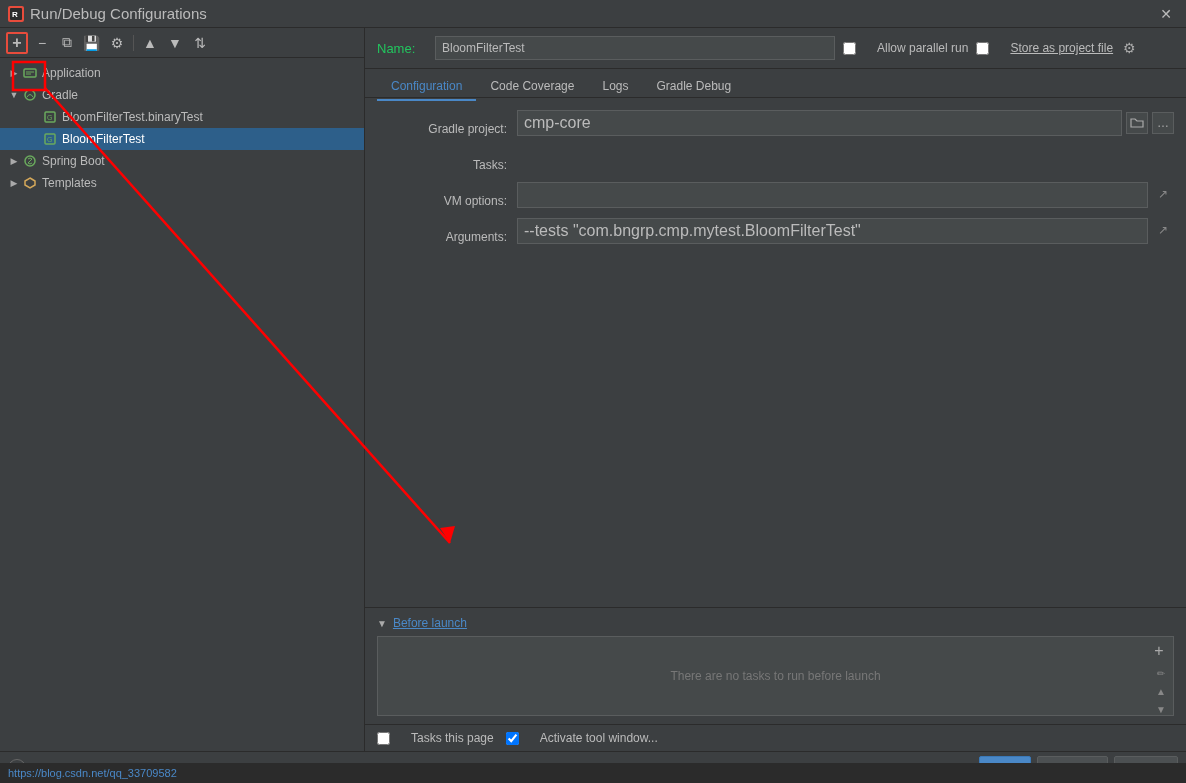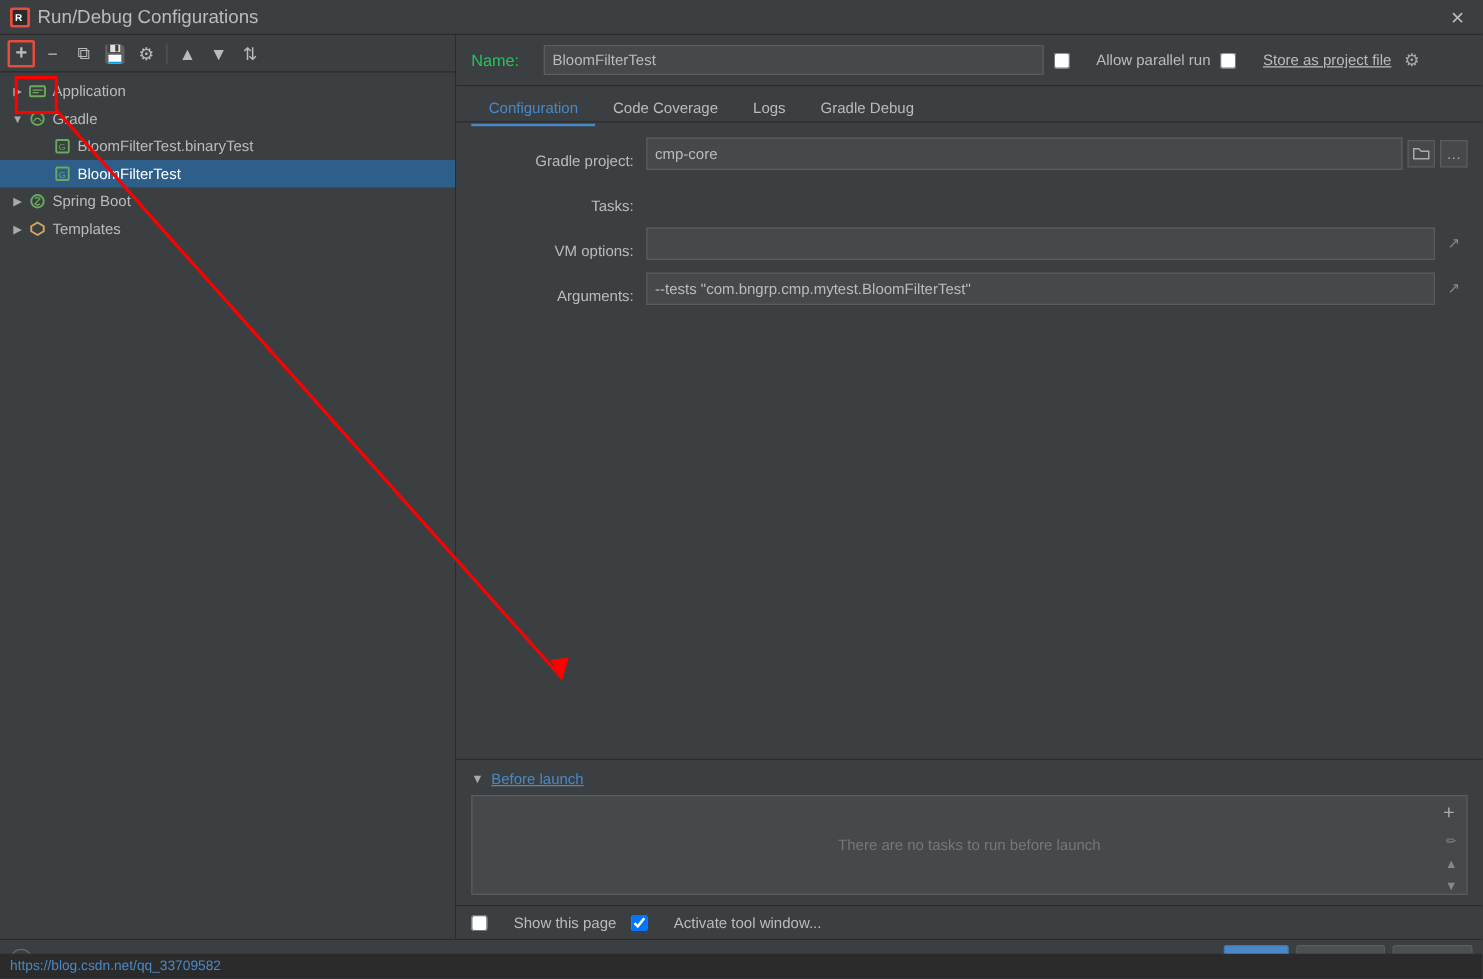--- a/index.html
+++ b/index.html
@@ -242,21 +242,21 @@
       display: flex;
       align-items: center;
       gap: 4px;
     }
     .form-input {
       flex: 1;
       background: #45494a;
       border: 1px solid #5a5d5e;
       color: #bbbbbb;
       padding: 12px 6px;
-      font-size: 12px;
+      font-size: 16px;
       height: 24px;
     }
     .icon-btn {
       width: 22px;
       height: 22px;
       background: #45494a;
       border: 1px solid #5a5d5e;
       display: inline-flex;
       align-items: center;
       justify-content: center;
@@ -605,21 +605,21 @@
           <span class="scroll-btn">▲</span>
           <span class="scroll-btn">▼</span>
         </div>
         <span class="no-tasks-text">There are no tasks to run before launch</span>
       </div>
     </div>
 
     <div class="bottom-bar">
       <label class="checkbox-label">
         <input type="checkbox" style="">
-        <span>Show this page</span>
+        <span>Tasks this page</span>
       </label>
       <label class="checkbox-label">
         <input type="checkbox" checked="" style="">
         <span>Activate tool window...</span>
       </label>
     </div>
 
   </div>
 </div>
 

